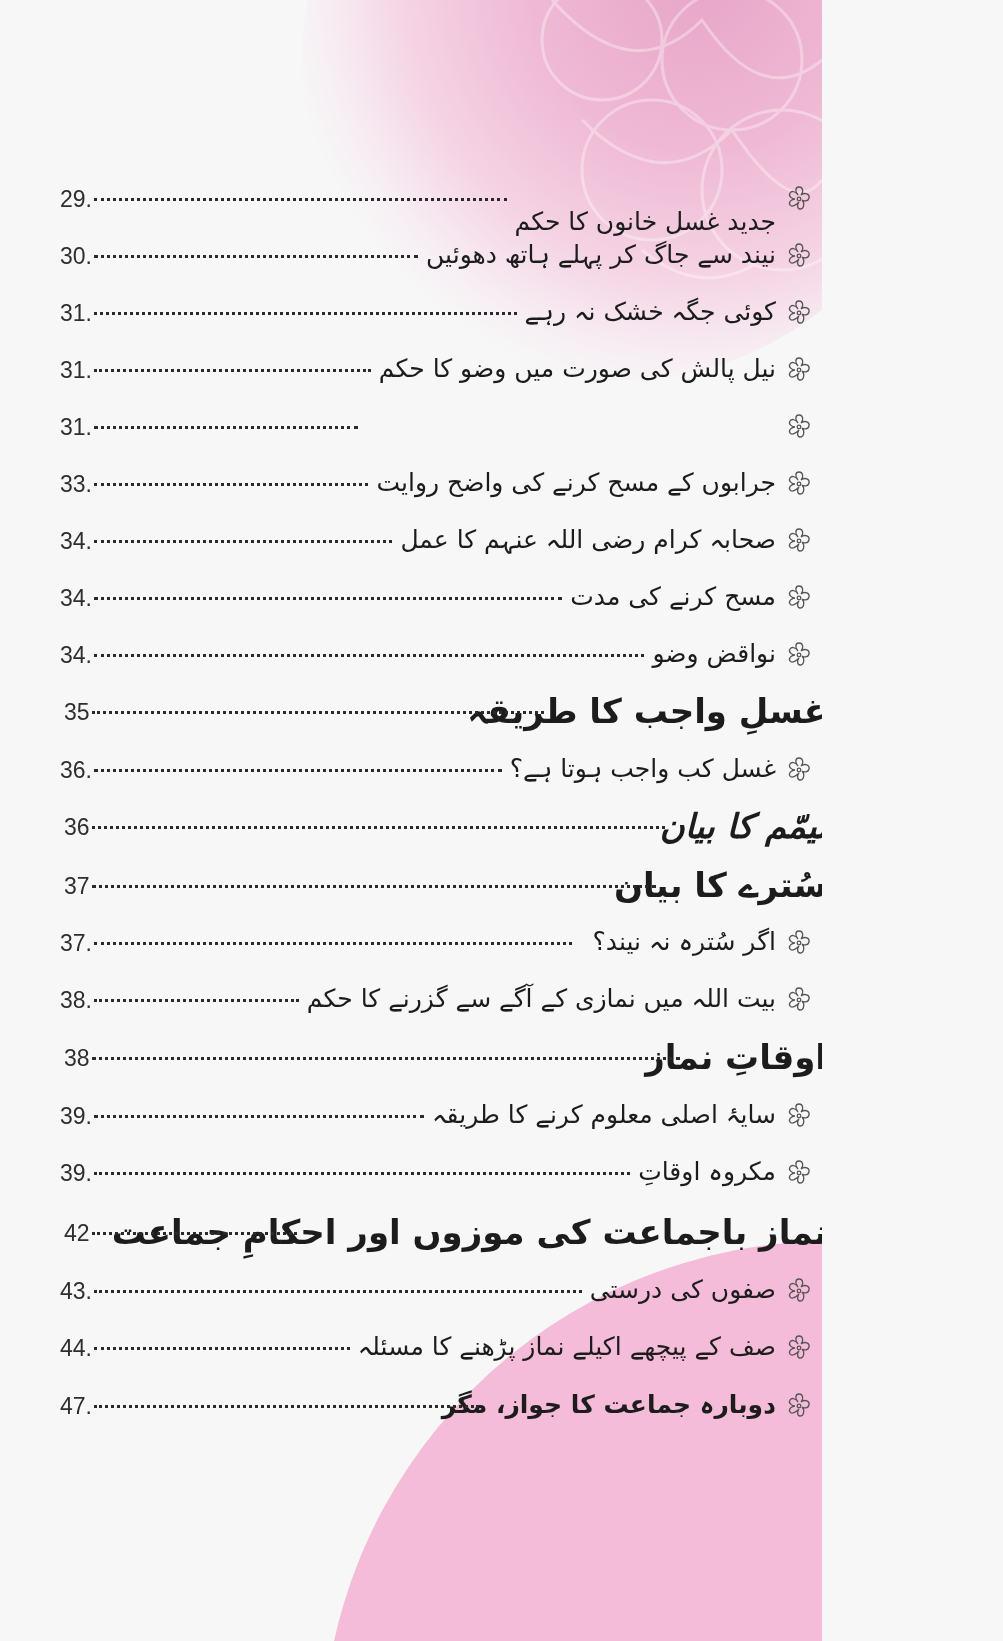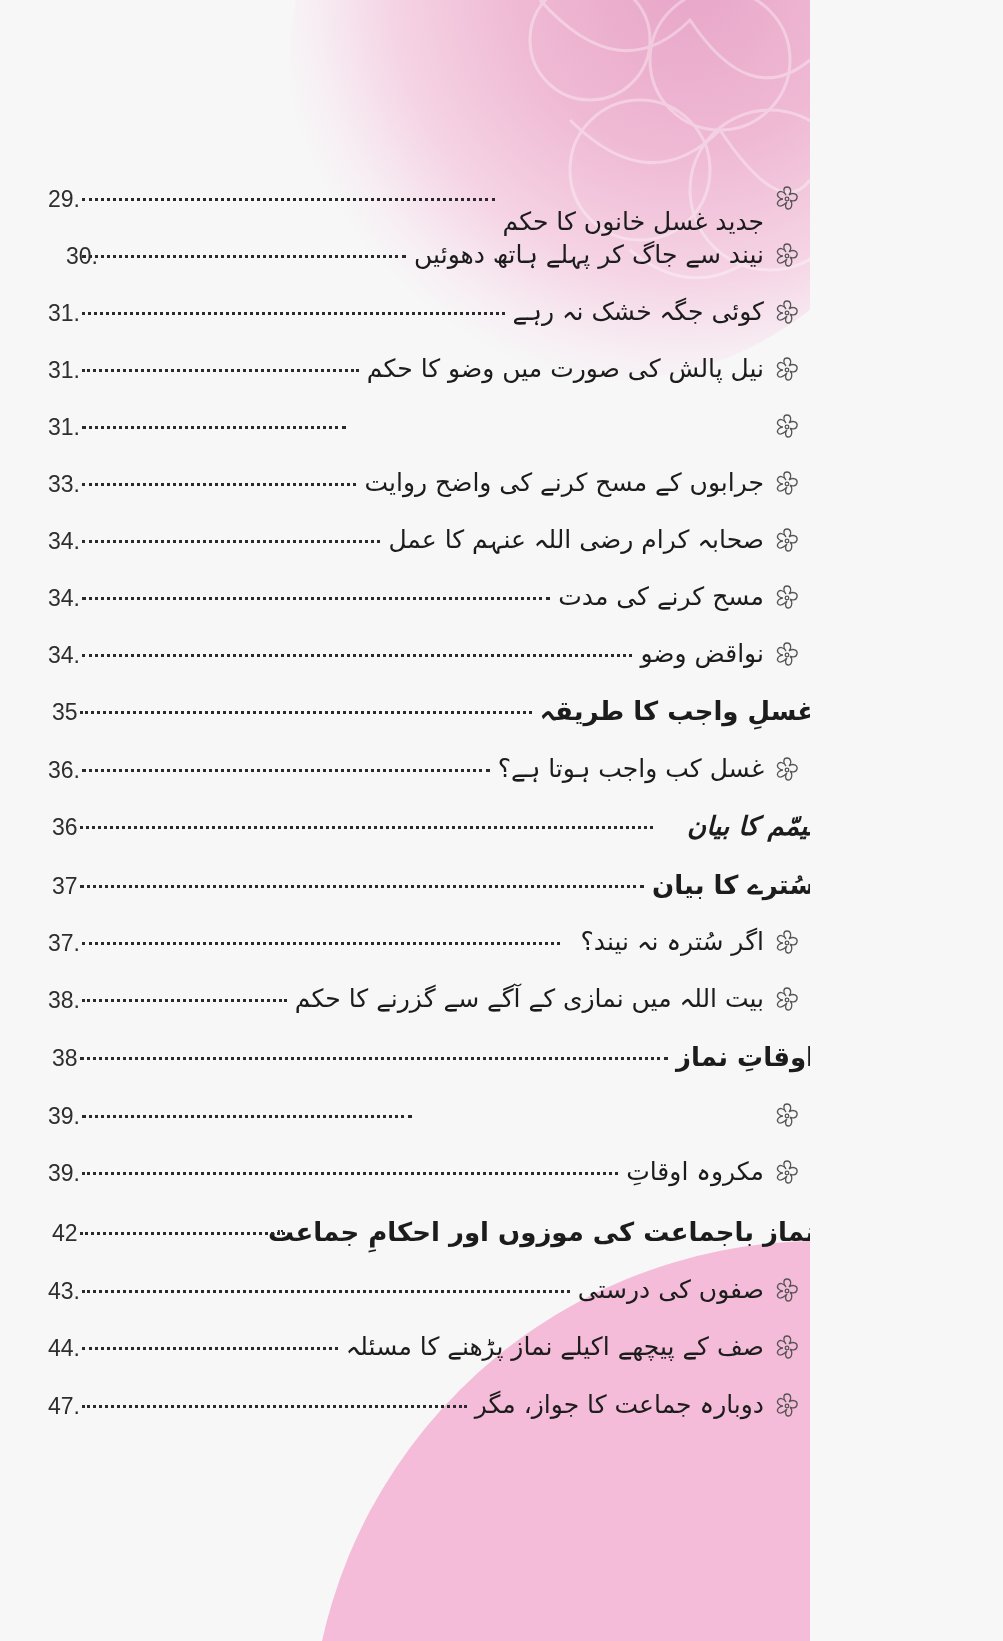--- a/index.html
+++ b/index.html
@@ -1,21 +1,21 @@
 <!DOCTYPE html>
 <html><head>
   <meta charset="utf-8">
   <style>
     html, body { margin: 0; padding: 0; }
     body {
       width: 1003px; height: 1641px; overflow: hidden;
       background: #f7f7f7; position: relative;
       font-family: "DejaVu Sans", sans-serif;
     }
-    .page { position: absolute; left: 0; top: 0; width: 810px; height: 1641px; overflow: hidden; }
+    .page { position: absolute; left: 12px; top: 0; width: 810px; height: 1641px; overflow: hidden; }
     .corner-top {
       position: absolute; right: -120px; top: -260px; width: 640px; height: 640px;
       border-radius: 50%;
       background: radial-gradient(circle at 62% 38%, #e8a6c8 0%, #efb9d4 30%, #f5d3e4 52%, rgba(247,230,240,0.6) 66%, rgba(247,247,247,0) 74%);
     }
     .lattice {
       position: absolute; right: 0; top: 0; width: 420px; height: 330px; opacity: 0.35;
     }
     .minaret { position: absolute; left: 852px; top: 18px; width: 80px; height: 175px; }
     .corner-bottom {
@@ -30,21 +30,21 @@
     }
     .leader {
       position: absolute; top: 20px; height: 0;
       border-bottom: 3px dotted #2a2a2a;
     }
     .title {
       position: absolute; top: 0; direction: rtl; white-space: nowrap;
       font-family: "DejaVu Sans", sans-serif; font-size: 25px; color: #1c1c1c;
       line-height: 40px; text-align: right;
     }
-    .title.main { font-weight: bold; font-size: 26px; }
+    .title.main { font-weight: bold; font-size: 34px; }
     .flower { position: absolute; top: 6px; width: 30px; height: 30px; }
     .page-number {
       position: absolute; left: 924px; top: 1548px;
       font-family: "Liberation Sans", sans-serif; font-weight: bold;
       font-size: 28px; color: #1a1a1a;
     }
   </style>
 </head>
 <body>
 
@@ -75,21 +75,21 @@
         <span class="flower" style="left: 772px;"><svg viewBox="0 0 30 30">
             <g fill="none" stroke="#555" stroke-width="1.3">
               <path d="M15 3 C19 3 20 8 17 11 C21 8 26 10 25 14 C24 18 19 17 18 16 C21 19 20 25 16 25 C13 25 13 20 15 18 C13 20 8 24 6 21 C4 18 8 15 11 15 C8 15 4 12 6 9 C8 6 12 8 14 11 C11 8 11 3 15 3 Z"></path>
               <circle cx="15" cy="15" r="1.8"></circle>
             </g>
           </svg></span>
         <span class="title" style="right: 239px; margin-top: 24px;">جدید غسل خانوں کا حکم</span>
         <span class="leader" style="left: 82px; width: 413px;"></span>
       </div>
       <div class="row" style="top: 235px; left: 0px; width: 1003px;">
-        <span class="pagenum" style="left: 48px; margin-left: 18px;">30.</span>
+        <span class="pagenum" style="left: 48px;">30.</span>
         <span class="flower" style="left: 772px;"><svg viewBox="0 0 30 30">
             <g fill="none" stroke="#555" stroke-width="1.3">
               <path d="M15 3 C19 3 20 8 17 11 C21 8 26 10 25 14 C24 18 19 17 18 16 C21 19 20 25 16 25 C13 25 13 20 15 18 C13 20 8 24 6 21 C4 18 8 15 11 15 C8 15 4 12 6 9 C8 6 12 8 14 11 C11 8 11 3 15 3 Z"></path>
               <circle cx="15" cy="15" r="1.8"></circle>
             </g>
           </svg></span>
         <span class="title" style="right: 239px;">نیند سے جاگ کر پہلے ہاتھ دھوئیں</span>
         <span class="leader" style="left: 82px; width: 324px;"></span>
       </div>
       <div class="row" style="top: 292px; left: 0px; width: 1003px;">
@@ -246,20 +246,21 @@
         <span class="leader" style="left: 80px; width: 588px;"></span>
       </div>
       <div class="row" style="top: 1095px; left: 0px; width: 1003px;">
         <span class="pagenum" style="left: 48px;">39.</span>
         <span class="flower" style="left: 772px;"><svg viewBox="0 0 30 30">
             <g fill="none" stroke="#555" stroke-width="1.3">
               <path d="M15 3 C19 3 20 8 17 11 C21 8 26 10 25 14 C24 18 19 17 18 16 C21 19 20 25 16 25 C13 25 13 20 15 18 C13 20 8 24 6 21 C4 18 8 15 11 15 C8 15 4 12 6 9 C8 6 12 8 14 11 C11 8 11 3 15 3 Z"></path>
               <circle cx="15" cy="15" r="1.8"></circle>
             </g>
           </svg></span>
+        <span class="title" style="right: 239px;">سایۂ اصلی معلوم کرنے کا طریقہ</span>
         <span class="leader" style="left: 82px; width: 330px;"></span>
       </div>
       <div class="row" style="top: 1152px; left: 0px; width: 1003px;">
         <span class="pagenum" style="left: 48px;">39.</span>
         <span class="flower" style="left: 772px;"><svg viewBox="0 0 30 30">
             <g fill="none" stroke="#555" stroke-width="1.3">
               <path d="M15 3 C19 3 20 8 17 11 C21 8 26 10 25 14 C24 18 19 17 18 16 C21 19 20 25 16 25 C13 25 13 20 15 18 C13 20 8 24 6 21 C4 18 8 15 11 15 C8 15 4 12 6 9 C8 6 12 8 14 11 C11 8 11 3 15 3 Z"></path>
               <circle cx="15" cy="15" r="1.8"></circle>
             </g>
           </svg></span>
@@ -300,19 +301,19 @@
         <span class="leader" style="left: 82px; width: 256px;"></span>
       </div>
       <div class="row" style="top: 1385px; left: 0px; width: 1003px;">
         <span class="pagenum" style="left: 48px;">47.</span>
         <span class="flower" style="left: 772px;"><svg viewBox="0 0 30 30">
             <g fill="none" stroke="#555" stroke-width="1.3">
               <path d="M15 3 C19 3 20 8 17 11 C21 8 26 10 25 14 C24 18 19 17 18 16 C21 19 20 25 16 25 C13 25 13 20 15 18 C13 20 8 24 6 21 C4 18 8 15 11 15 C8 15 4 12 6 9 C8 6 12 8 14 11 C11 8 11 3 15 3 Z"></path>
               <circle cx="15" cy="15" r="1.8"></circle>
             </g>
           </svg></span>
-        <span class="title" style="right: 239px;">دوبارہ جماعت کا جواز، مگر</span>
+        <span class="title" style="right: 239px; font-weight: bold;">دوبارہ جماعت کا جواز، مگر</span>
         <span class="leader" style="left: 82px; width: 385px;"></span>
       </div>
     </div>
 
   <div class="page-number">6</div>
 </div>
 
 </body></html>

